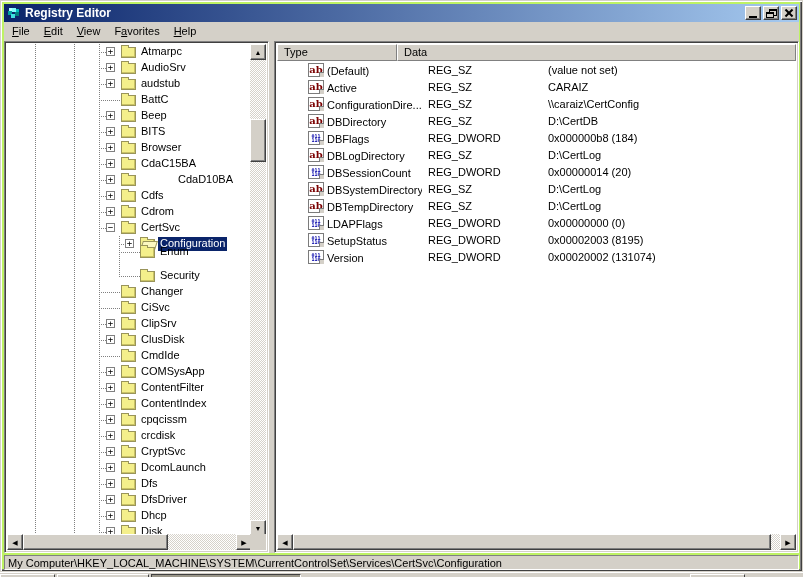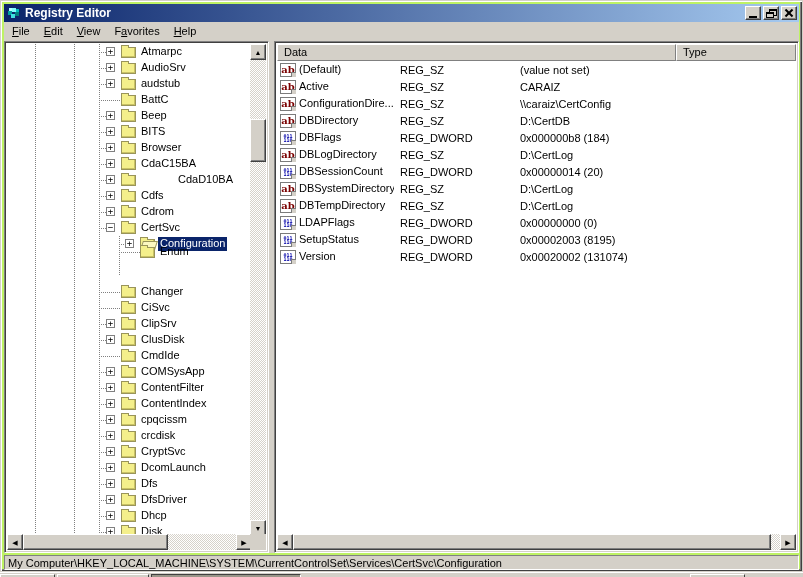--- a/index.html
+++ b/index.html
@@ -106,21 +106,21 @@
 
   
   .lheader { position:absolute; left:2px; top:2px; right:2px; height:17px; display:flex; background:#D4D0C8; }
   .hcell {
     background:#D4D0C8; border:1px solid; border-color:#fff #808080 #808080 #fff;
     padding:1px 0 0 6px; height:17px; white-space:nowrap; overflow:hidden;
   }
   .hc-name { width:117px; } .hc-type { width:120px; } .hc-data { flex:1; }
   .listbody { position:absolute; left:2px; top:19px; right:2px; bottom:18px; background:#fff; overflow:hidden; }
   .lrow { display:flex; align-items:center; height:17px; white-space:nowrap; }
-  .c-name { width:117px; display:flex; align-items:flex-start; padding-left:3px; overflow:hidden; }
+  .c-name { width:117px; display:flex; align-items:flex-end; padding-left:3px; overflow:hidden;margin-left:28px; }
   .c-name .vtext { margin-left:3px; }
   .c-type { width:120px; padding-left:6px; }
   .c-data { flex:1; padding-left:6px; }
   .vicon { width:16px; height:14px; flex:0 0 auto; background:#fff; border:1px solid #7b7b7b; position:relative;
     display:flex; align-items:center; justify-content:center; }
   .vicon::after { content:""; position:absolute; right:-1px; bottom:-1px; width:4px; height:4px; background:#D4D0C8; border-left:1px solid #7b7b7b; border-top:1px solid #7b7b7b; }
   .vicon.sz { color:#7B0000; font-weight:bold; font-size:10px; line-height:1; font-family:"DejaVu Serif", serif; }
   .vicon.dword { color:#0000A8; font-weight:bold; font-size:5px; line-height:4px; font-family:"DejaVu Sans Mono", monospace; text-align:center; }
 
   
@@ -262,20 +262,25 @@
               <div class="hstub" style="left: 112px; width: 6px;"></div>
               <div class="ebox" style="left: 118px;">+</div>
               <div class="folder open" style="left: 133px;"></div>
               <span class="tlabel selected" style="left: 151px;">Configuration</span>
             </div>
             <div class="trow" style="top: 200px;">
               <div class="hstub" style="left: 112px; width: 21px;"></div>
               <div class="folder" style="left: 133px;"></div>
               <span class="tlabel" style="left: 151px;">Enum</span>
             </div>
+            <div class="trow" style="top: 224px;">
+              <div class="hstub" style="left: 112px; width: 21px;"></div>
+              <div class="folder" style="left: 133px;"></div>
+              <span class="tlabel" style="left: 151px;">Security</span>
+            </div>
             <div class="trow" style="top: 240px;">
               <div class="hstub" style="left: 92px; width: 22px;"></div>
               <div class="folder" style="left: 114px;"></div>
               <span class="tlabel" style="left: 132px;">Changer</span>
             </div>
             <div class="trow" style="top: 256px;">
               <div class="hstub" style="left: 92px; width: 22px;"></div>
               <div class="folder" style="left: 114px;"></div>
               <span class="tlabel" style="left: 132px;">CiSvc</span>
             </div>
@@ -379,22 +384,22 @@
           </div>
           <div class="sbtn" id="hs1-right">▶</div>
         </div>
         <div class="corner"></div>
       </div>
 
       <div class="splitter"></div>
 
       <div class="pane right-pane">
         <div class="lheader" id="listheader">
+            <div class="hcell hc-type">Type</div>
             <div class="hcell hc-data">Data</div>
-            <div class="hcell hc-type">Type</div>
           </div>
         <div class="listbody" id="list">
             <div class="lrow">
               <div class="c-name">
                 <span class="vicon sz">ab</span>
                 <span class="vtext">(Default)</span>
               </div>
               <div class="c-type">REG_SZ</div>
               <div class="c-data">(value not set)</div>
             </div>

